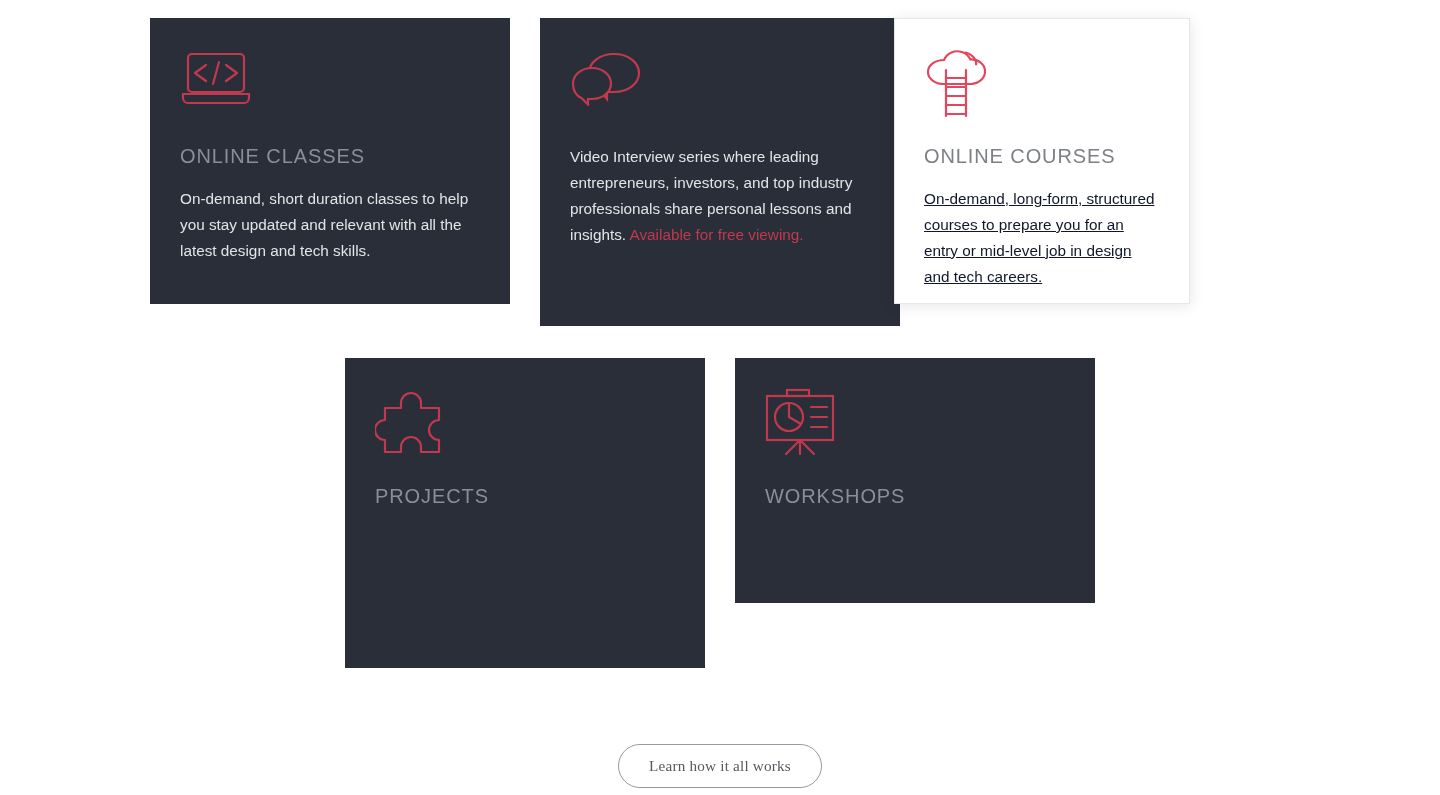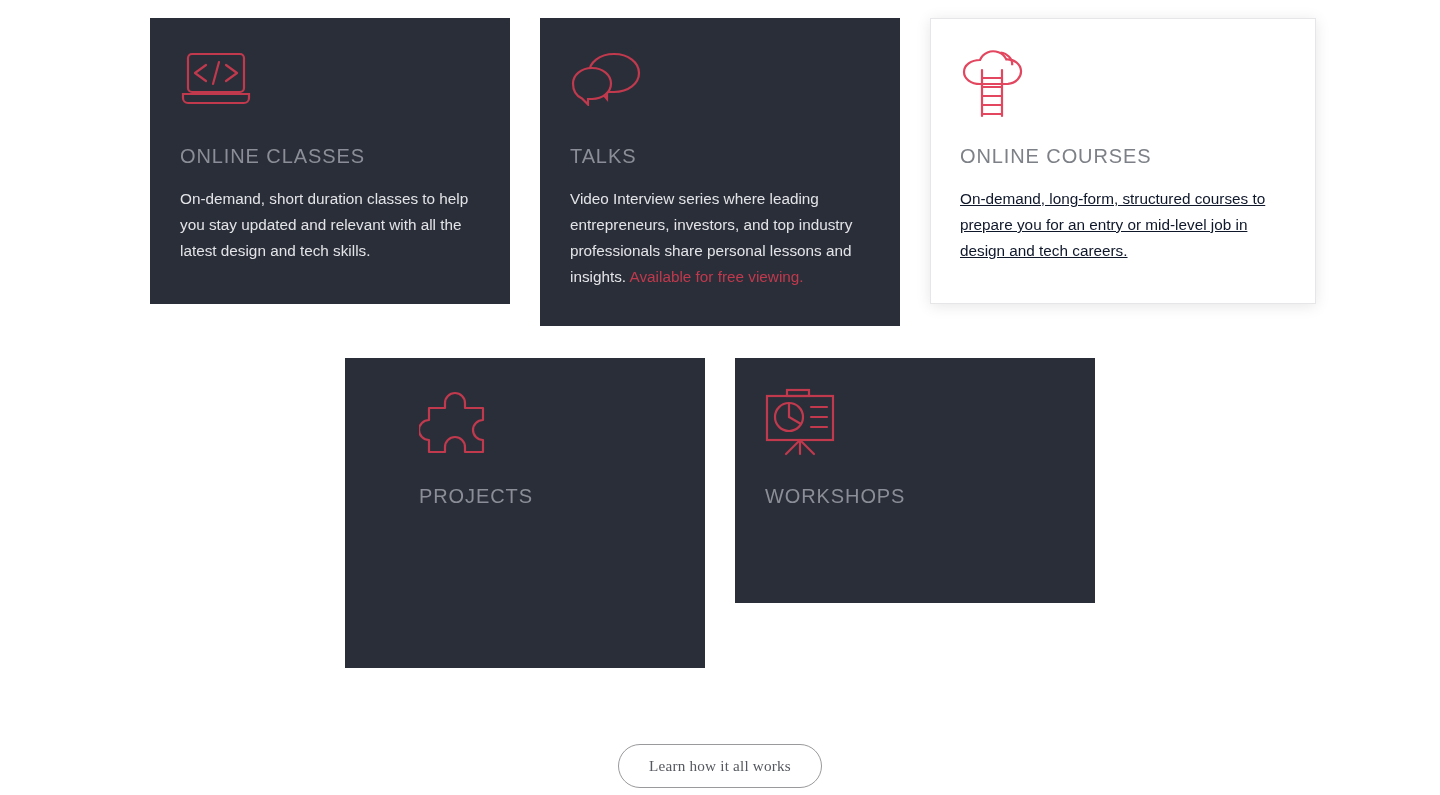--- a/index.html
+++ b/index.html
@@ -69,22 +69,22 @@
   .card.light .card-body { color: #0f172a; text-decoration: underline; }
 
   .free-link {
     color: #c0394d;
   }
   .card.light .free-link { color: #e2475f; }
 
   
   #card-online-classes { left: 150px; top: 18px;  width: 360px; height: 286px; }
   #card-talks          { left: 540px; top: 18px;  width: 360px; height: 308px; }
-  #card-online-courses { left: 930px; top: 18px;  width: 386px; height: 286px; }
-  #card-projects       { left: 345px; top: 358px; width: 360px; height: 310px; padding-left: 44px; }
+  #card-online-courses { left: 894px; top: 18px;  width: 296px; height: 286px; }
+  #card-projects       { left: 345px; top: 358px; width: 360px; height: 310px; }
   #card-workshops      { left: 735px; top: 358px; width: 360px; height: 245px; }
 
   #card-online-courses .card-inner { padding: 29px 29px 29px 29px; }
 
   
   .cta-wrap {
     position: absolute;
     left: 0;
     top: 744px;
     width: 1440px;
@@ -130,21 +130,20 @@
   </div>
 
   <div class="card dark" id="card-talks">
     <div class="card-inner">
       <div class="icon-wrap">
         <svg width="74" height="58" viewBox="0 0 74 58" fill="none" stroke="#c0394d" stroke-width="2.2">
           <path d="M44 6 C58.5 6 69 14.6 69 25 C69 35.4 58.5 44 44 44 L37 44 L37 51 L30.5 43.3 C22 40.4 19 33.4 19 25 C19 14.6 29.5 6 44 6 Z"></path>
           <path d="M22 20 C33 20 41 27 41 35.5 C41 44 33 51 22 51 L18 51 L18 56.5 L12 50.5 C6.5 48 3 42.3 3 35.5 C3 27 11 20 22 20 Z" fill="#2a2e39"></path>
         </svg>
       </div>
-      <div class="card-title">TALKS</div>
       <div class="card-body"><span>Video Interview series where leading entrepreneurs, investors, and top industry professionals share personal lessons and insights. </span><span class="free-link">Available for free viewing.</span></div>
     </div>
   </div>
 
   <div class="card light" id="card-online-courses">
     <div class="card-inner">
       <div class="icon-wrap">
         <svg width="64" height="72" viewBox="0 0 64 72" fill="none" stroke="#e2475f" stroke-width="2.2">
           <path d="M20 36 C11 36 4 30.7 4 24 C4 17.3 11 12 20 12 C22.8 4.8 31 1.5 38.5 4.3 C42 5.6 44.8 8.2 46.4 11.5 C54 11 60.5 16 61 22.7 C61.5 29.4 55.8 35.3 48 35.9 L20 36 Z"></path>
           <path d="M40.5 4.5 C47.5 5.4 52.6 10.9 52.2 17.3"></path>

